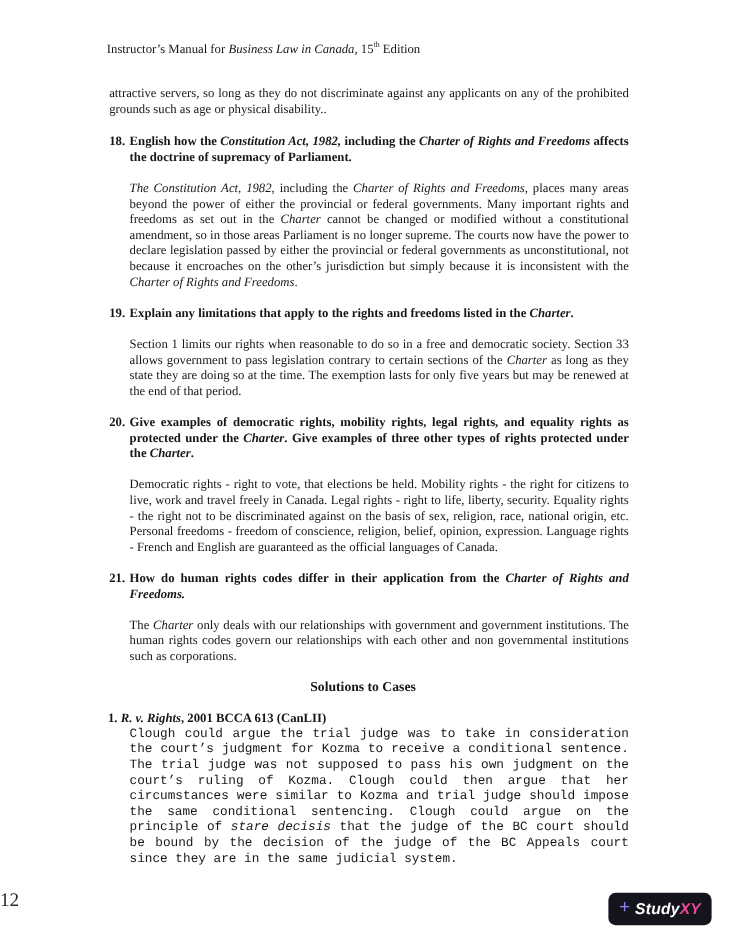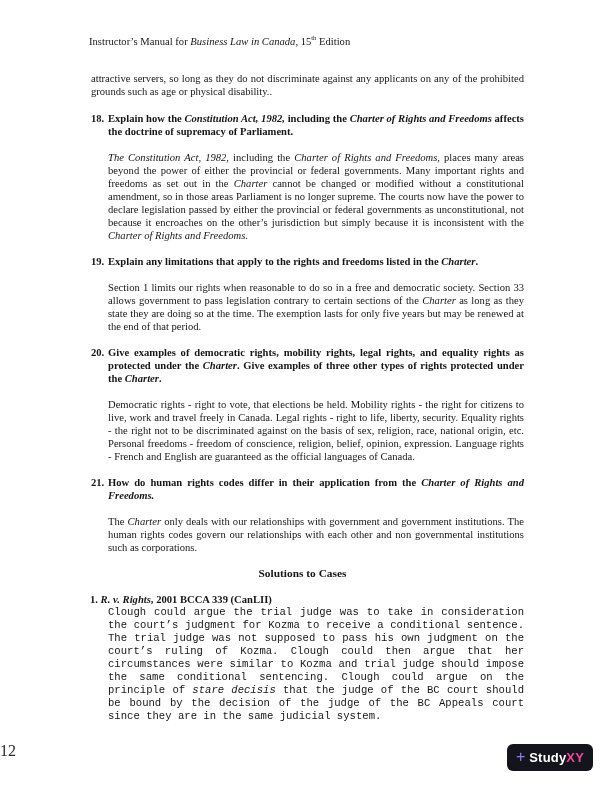--- a/index.html
+++ b/index.html
@@ -50,36 +50,36 @@
     width: 86px; height: 27px;
     border-radius: 6px;
     display: flex; align-items: center; justify-content: center;
     font-family: "Liberation Sans", sans-serif;
     cursor: pointer;
   }
   .logo-plus {
     font-size: 16px; font-weight: 300; line-height: 1;
     margin-right: 4px; transform: translateY(-1px);
   }
-  .logo-text { font-size: 13px; font-weight: 700; letter-spacing: 0.2px; }
+  .logo-text { font-size: 13px; font-weight: 700; letter-spacing: 0.2px; font-style: italic; }
 </style>
 </head>
 <body>
 
 <div class="page">
 
   <div class="header"><span>Instructor’s Manual for </span><span class="i">Business Law in Canada</span><span>, 15</span><sup>th</sup><span> Edition</span></div>
 
   <div class="content">
 
     <p class="para">attractive servers, so long as they do not discriminate against any applicants on any of the prohibited grounds such as age or physical disability..</p>
 
     <div class="item">
       <span class="num">18.</span>
-      <p class="q"><span class="b">Explain how the </span><span class="bi">Constitution Act, 1982,</span><span class="b"> including the </span><span class="bi">Charter of Rights and Freedoms</span><span class="b"> affects the doctrine of supremacy of Parliament.</span></p>
+      <p class="q"><span class="b">English how the </span><span class="bi">Constitution Act, 1982,</span><span class="b"> including the </span><span class="bi">Charter of Rights and Freedoms</span><span class="b"> affects the doctrine of supremacy of Parliament.</span></p>
       <p class="a"><span class="i">The Constitution Act, 1982</span><span>, including the </span><span class="i">Charter of Rights and Freedoms</span><span>, places many areas beyond the power of either the provincial or federal governments. Many important rights and freedoms as set out in the </span><span class="i">Charter</span><span> cannot be changed or modified without a constitutional amendment, so in those areas Parliament is no longer supreme. The courts now have the power to declare legislation passed by either the provincial or federal governments as unconstitutional, not because it encroaches on the other’s jurisdiction but simply because it is inconsistent with the </span><span class="i">Charter of Rights and Freedoms</span><span>.</span></p>
     </div>
 
     <div class="item">
       <span class="num">19.</span>
       <p class="q"><span class="b">Explain any limitations that apply to the rights and freedoms listed in the </span><span class="bi">Charter</span><span class="b">.</span></p>
       <p class="a"><span>Section 1 limits our rights when reasonable to do so in a free and democratic society. Section 33 allows government to pass legislation contrary to certain sections of the </span><span class="i">Charter</span><span> as long as they state they are doing so at the time. The exemption lasts for only five years but may be renewed at the end of that period.</span></p>
     </div>
 
     <div class="item">
@@ -90,21 +90,21 @@
 
     <div class="item">
       <span class="num">21.</span>
       <p class="q"><span class="b">How do human rights codes differ in their application from the </span><span class="bi">Charter of Rights and Freedoms.</span></p>
       <p class="a"><span>The </span><span class="i">Charter</span><span> only deals with our relationships with government and government institutions. The human rights codes govern our relationships with each other and non governmental institutions such as corporations.</span></p>
     </div>
 
     <h2 class="section-heading">Solutions to Cases</h2>
 
     <div class="case">
-      <p class="case-title"><span class="num">1.</span><span><span> </span><span class="bi">R. v. Rights</span><span class="b">, 2001 BCCA 339 (CanLII)</span></span></p>
+      <p class="case-title"><span class="num">1.</span><span><span> </span><span class="bi">R. v. Rights</span><span class="b">, 2001 BCCA 613 (CanLII)</span></span></p>
       <p class="case-body"><span>Clough could argue the trial judge was to take in consideration the court’s judgment for Kozma to receive a conditional sentence. The trial judge was not supposed to pass his own judgment on the court’s ruling of Kozma. Clough could then argue that her circumstances were similar to Kozma and trial judge should impose the same conditional sentencing. Clough could argue on the principle of </span><span class="i">stare decisis</span><span> that the judge of the BC court should be bound by the decision of the judge of the BC Appeals court since they are in the same judicial system.</span></p>
     </div>
 
   </div>
 
   <div class="page-number">12</div>
 
   <div class="logo-badge" id="logo-badge" style="background: rgb(20, 20, 29);">
     <span class="logo-plus" id="logo-plus" style="color: rgb(139, 128, 240);">+</span>
     <span class="logo-text" id="logo-study" style="color: rgb(255, 255, 255);">Study</span>

